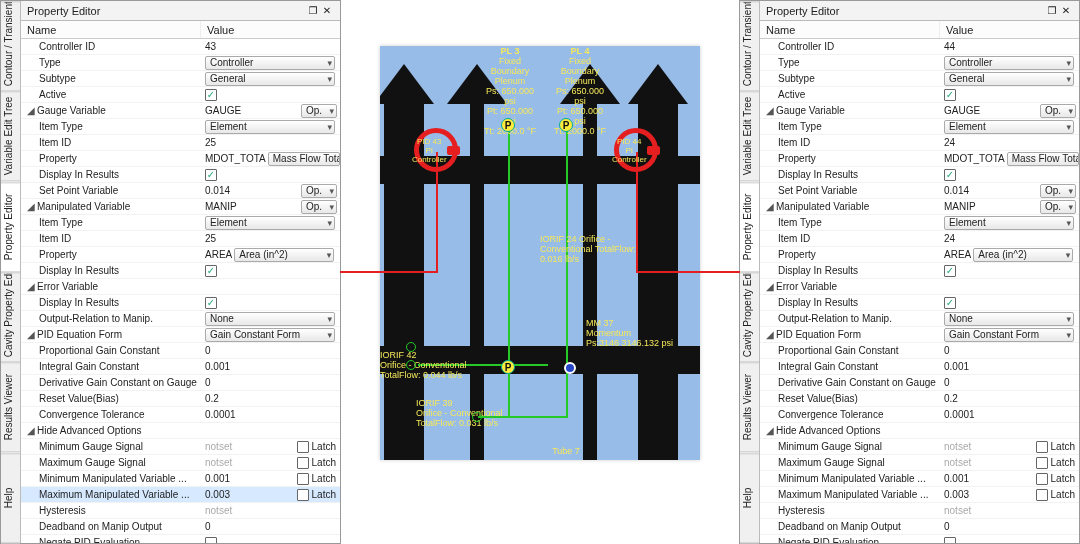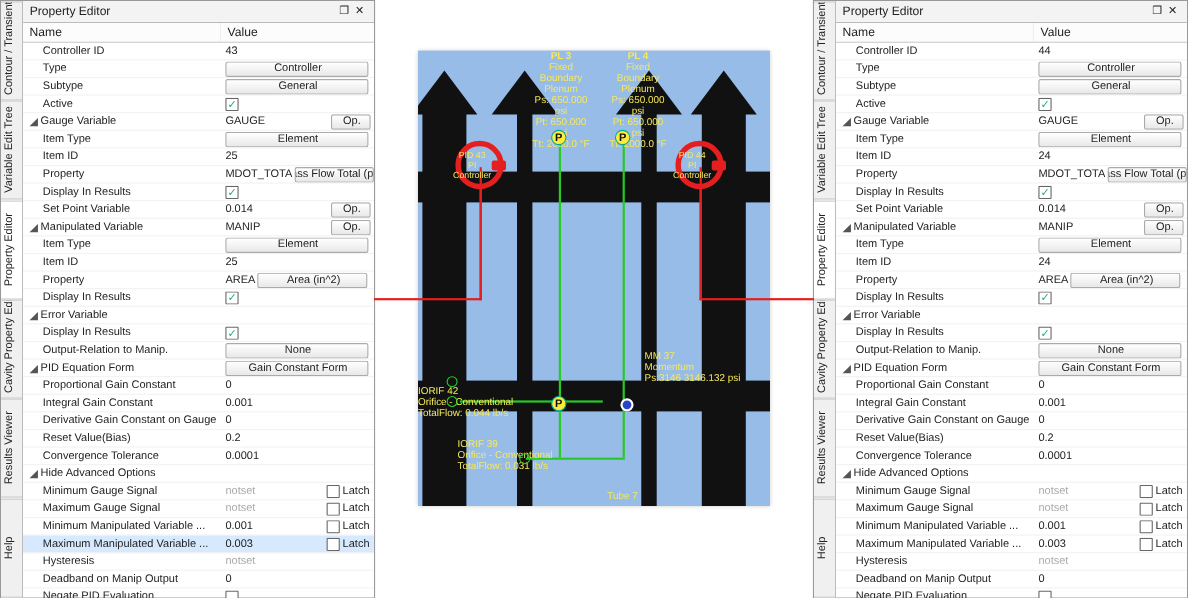--- a/index.html
+++ b/index.html
@@ -16,21 +16,21 @@
   .grid { flex: 1; overflow-y: auto; overflow-x: hidden; }
   .hdr { display: flex; background: #fcfcfc; border-bottom: 1px solid #ccc; height: 18px; font-size: 11px; }
   .hdr .nc { width: 180px; padding-left: 6px; line-height: 18px; border-right: 1px solid #eee;}
   .hdr .vc { flex: 1; padding-left: 6px; line-height: 18px; }
   .row { display: flex; align-items: center; height: 16px; border-bottom: 1px solid #f2f2f2; }
   .row.highlight { background: #d6e9ff; }
   .row .nc { width: 180px; display: flex; align-items: center; padding-left: 6px; overflow: hidden; white-space: nowrap; text-overflow: ellipsis;}
   .row .vc { flex: 1; display: flex; align-items: center; gap: 2px; padding-left: 4px; overflow: hidden; white-space: nowrap;}
   .indent-1 { padding-left: 18px !important; }
   .arrow { display: inline-block; width: 10px; font-size: 10px; color: #555; cursor: pointer; }
-  .fake-select { display: inline-flex; align-items: center; justify-content: space-between; border: 1px solid #aaa; height: 14px; padding: 0 2px 0 4px; background: linear-gradient(#fff,#e8e8e8); font-size: 10px; border-radius: 2px; cursor: pointer; overflow: hidden; flex-direction: column;}
+  .fake-select { display: inline-flex; align-items: center; justify-content: space-between; border: 1px solid #aaa; height: 14px; padding: 0 2px 0 4px; background: linear-gradient(#fff,#e8e8e8); font-size: 10px; border-radius: 2px; cursor: pointer; overflow: hidden;}
   .dropcaret { font-size: 9px; color: #555; padding-left: 3px; }
   .checkbox { width: 12px; height: 12px; border: 1px solid #666; display: inline-flex; align-items: center; justify-content: center; background: #fff; font-size: 10px; color: #2a7; cursor: pointer; border-radius: 1px; }
   .latch { margin-left: auto; display: inline-flex; align-items: center; gap: 3px; padding-right: 4px; font-size: 10px; white-space: nowrap;}
   .notset { color: #aaa; }
   .txtval { font-size: 10px; }
   
   .diagram { position: absolute; left: 380px; top: 46px; width: 320px; height: 414px; background: #98bce8; box-shadow: 0 0 4px rgba(0,0,0,0.2); overflow: hidden; }
   .diagram .bar-blk { position: absolute; background: #111; }
   .diagram .fatv { width: 40px; height: 340px; top: 40px; }
   .diagram .arrowhead { position: absolute; top: 18px; width: 0; height: 0; border-left: 30px solid transparent; border-right: 30px solid transparent; border-bottom: 40px solid #111; }
@@ -806,20 +806,23 @@
       <span style="white-space:pre-line">PID 43
 PI Controller</span>
       <span class="reddots">...</span>
     </div>
   <div class="ctrlcirc" style="left:234px; top:82px;">
       <span style="white-space:pre-line">PID 44
 PI Controller</span>
       <span class="reddots">...</span>
     </div>
 
+  <div class="label" style="left:160px;top:188px;width:120px;text-align:left">IORIF 24
+Orifice - Conventional
+TotalFlow: 0.016 lb/s</div>
   <div class="label" style="left:0px;top:304px;width:120px;text-align:left;white-space:pre-line">IORIF 42
 Orifice - Conventional
 TotalFlow: 0.044 lb/s</div>
   <div class="label" style="left:206px;top:272px;width:110px;text-align:left;white-space:pre-line">MM 37
 Momentum
 Ps:3146 3146.132 psi</div>
   <div class="label" style="left:36px;top:352px;width:120px;text-align:left;white-space:pre-line">IORIF 39
 Orifice - Conventional
 TotalFlow: 0.031 lb/s</div>
   <div class="label" style="left:156px;top:400px;width:60px">Tube 7</div>

